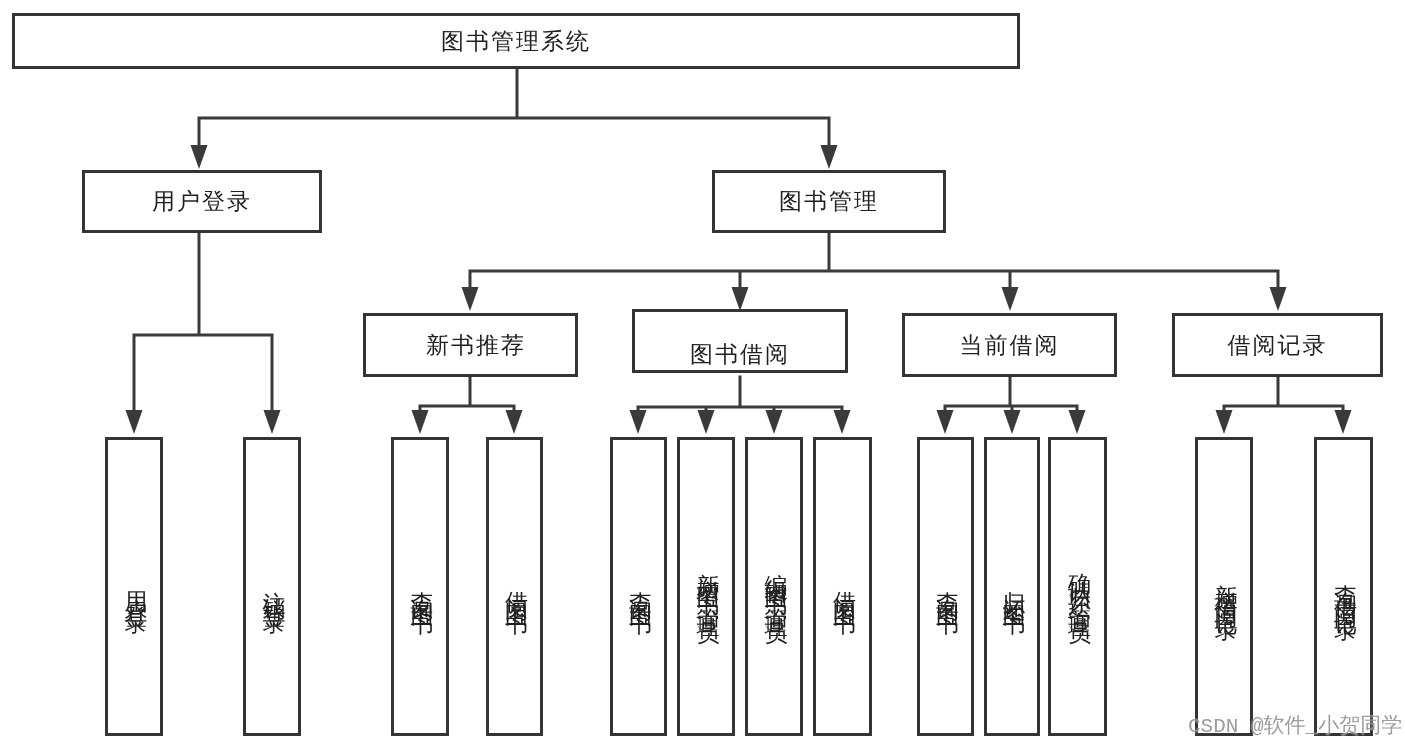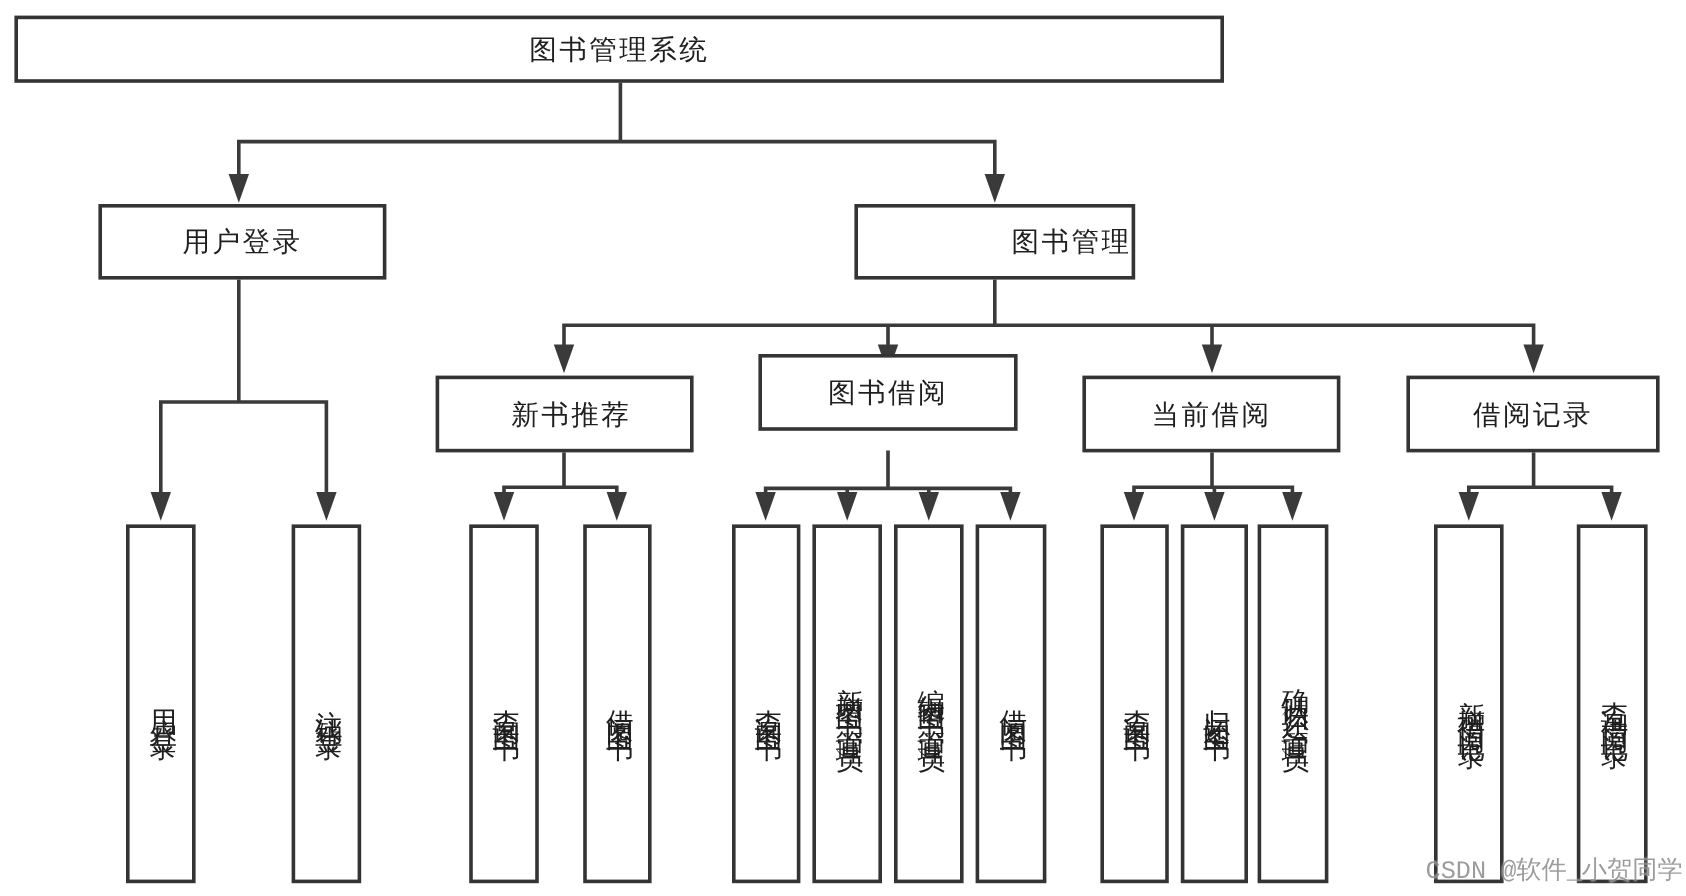--- a/index.html
+++ b/index.html
@@ -111,28 +111,28 @@
     </g>
   </svg>
 
   <div class="hbox" style="left:12px; top:13px; width:1008px; height:56px;">
     <span>图书管理系统</span>
   </div>
 
   <div class="hbox" style="left:82px; top:170px; width:240px; height:63px;">
     <span>用户登录</span>
   </div>
-  <div class="hbox" style="left:712px; top:170px; width:234px; height:63px;justify-content:flex-end;">
+  <div class="hbox" style="left:712px; top:170px; width:234px; height:63px;">
     <span>图书管理</span>
   </div>
 
   <div class="hbox" style="left:363px; top:313px; width:215px; height:64px;padding-left:11px;">
     <span>新书推荐</span>
   </div>
-  <div class="hbox" style="left:632px; top:295px; width:216px; height:64px;">
+  <div class="hbox" style="left:632px; top:309px; width:216px; height:64px;align-items:flex-end;">
     <span>图书借阅</span>
   </div>
   <div class="hbox" style="left:902px; top:313px; width:215px; height:64px;">
     <span>当前借阅</span>
   </div>
   <div class="hbox" style="left:1172px; top:313px; width:211px; height:64px;">
     <span>借阅记录</span>
   </div>
 
   <div class="vbox" style="left:105px; width:58px;">

